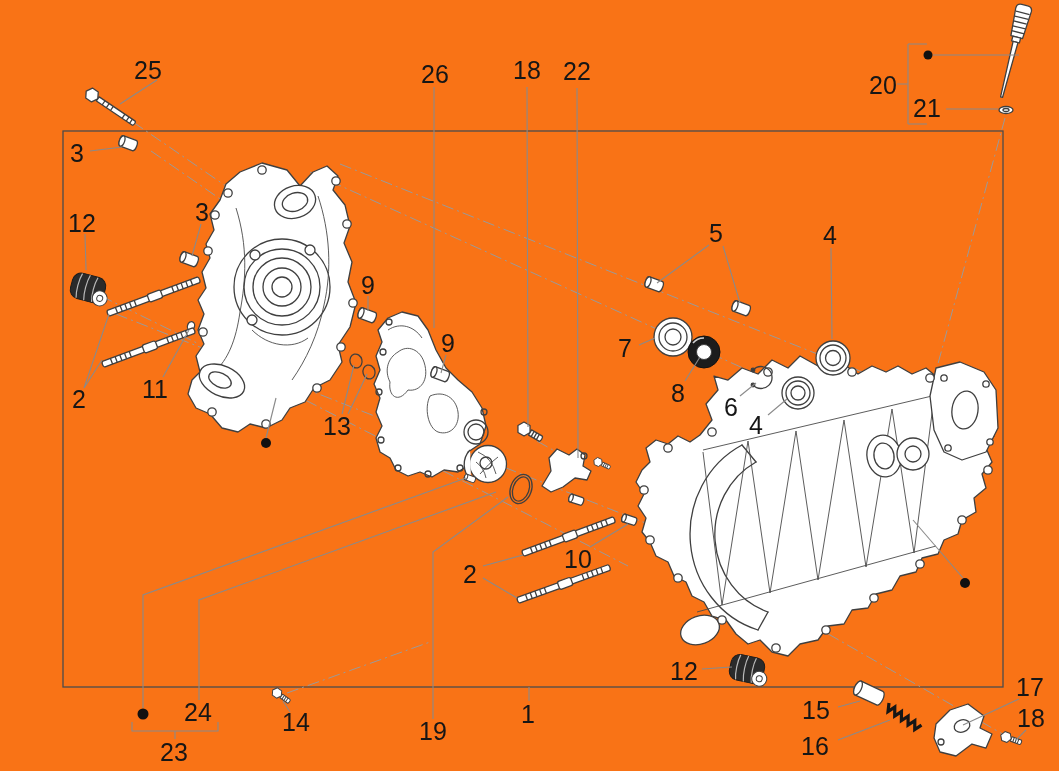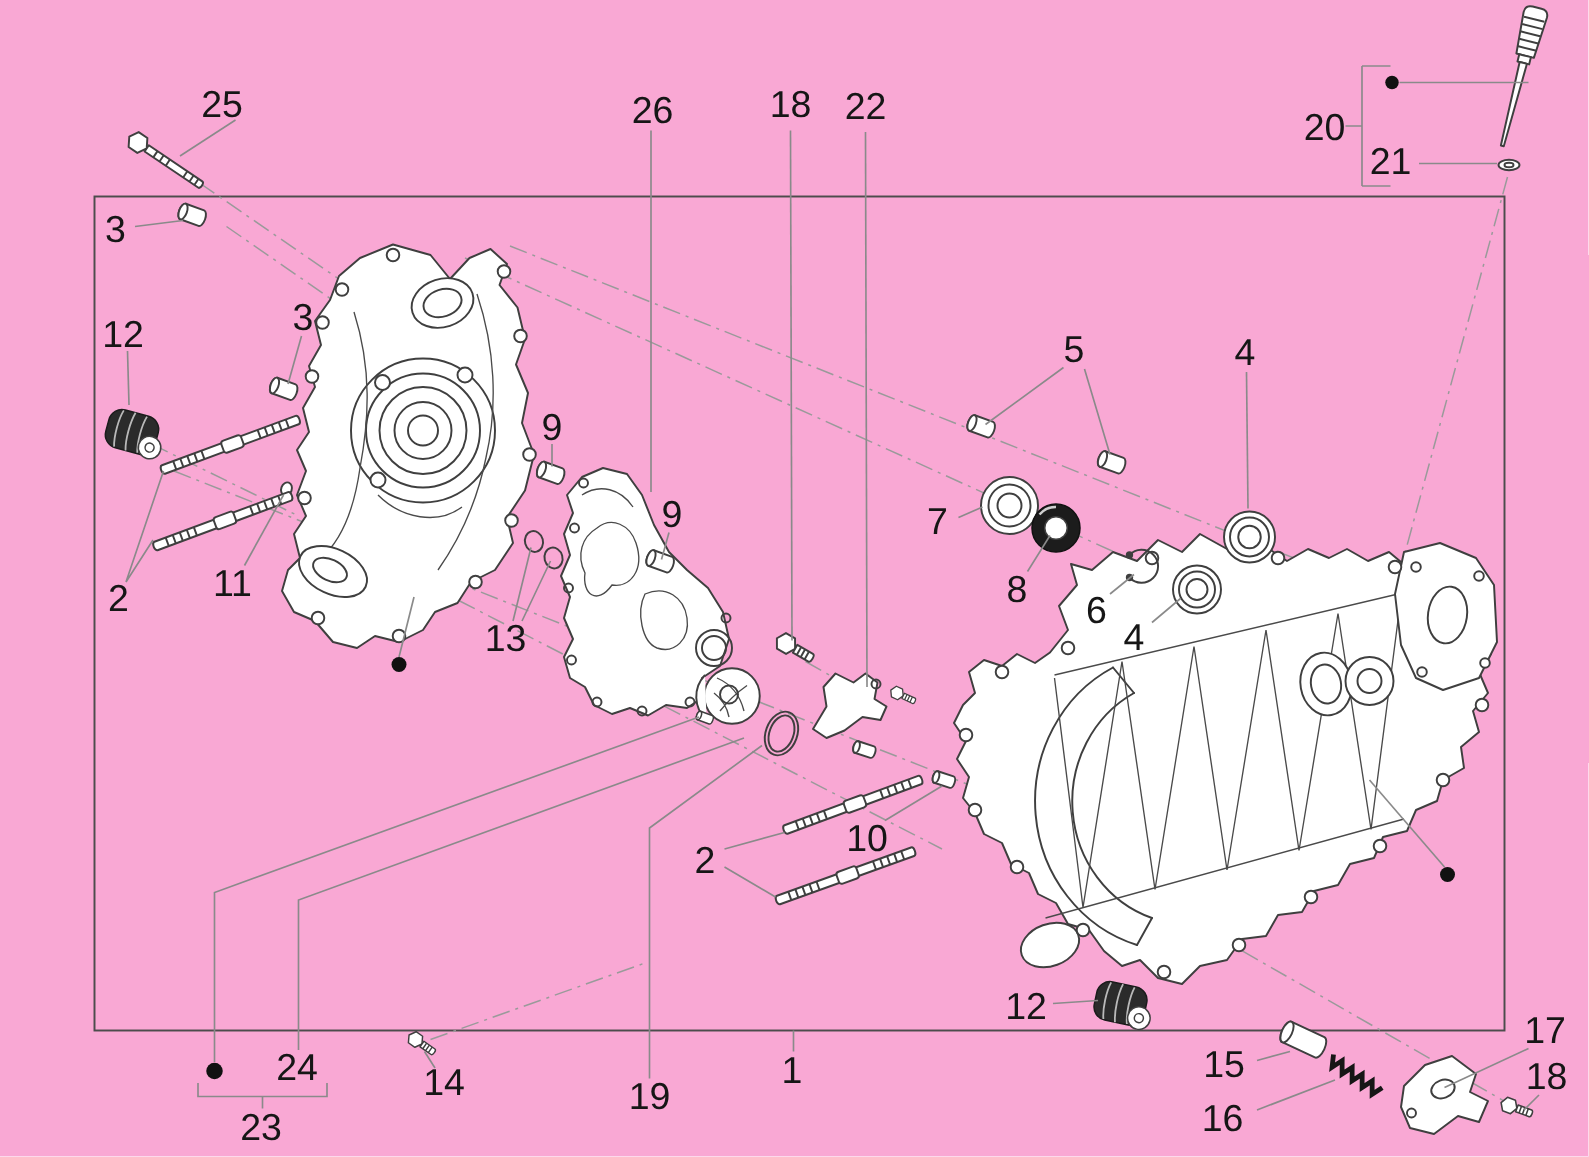--- a/index.html
+++ b/index.html
@@ -1,16 +1,16 @@
 <!DOCTYPE html>
 <html><head>
 <meta charset="utf-8">
 <style>
   html,body{margin:0;padding:0;background:#ffffff;}
-  .stage{width:1059px;height:771px;position:relative;background:#f9a8d4;overflow:hidden;}
+  .stage{width:1059px;height:771px;position:relative;background:#f97316;overflow:hidden;}
   svg{display:block;}
   text.callout{
     font-family:"Liberation Sans","DejaVu Sans",sans-serif;
     font-size:25px;
     fill:#161616;
     text-anchor:middle;
     dominant-baseline:central;
   }
   .art{stroke:#3f3f3f;fill:none;stroke-width:1.3;stroke-linejoin:round;stroke-linecap:round;}
   .artw{stroke:#3f3f3f;fill:#ffffff;stroke-width:1.3;stroke-linejoin:round;}

